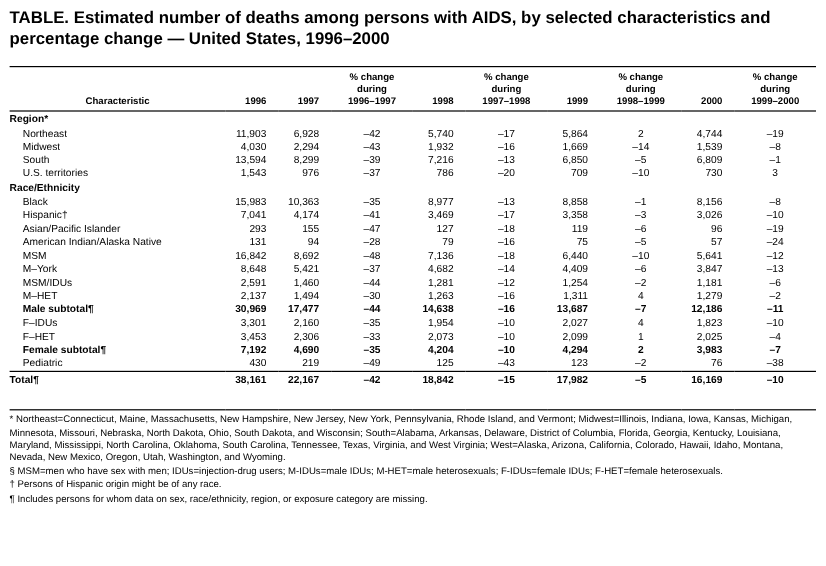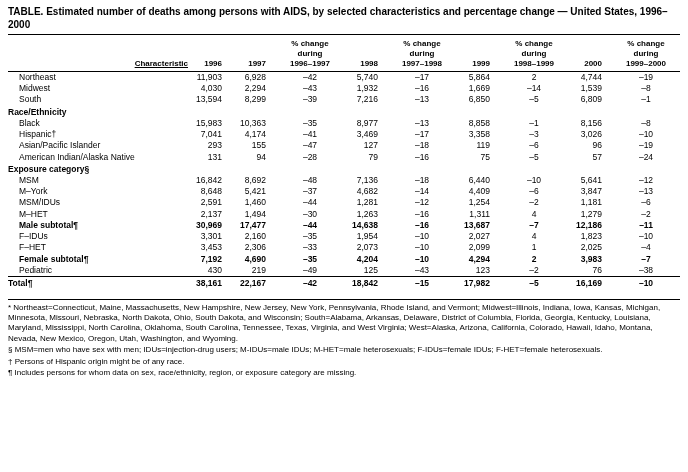--- a/index.html
+++ b/index.html
@@ -1,34 +1,34 @@
 <!DOCTYPE html>
 <html><head>
 <meta charset="utf-8">
 <style>
   html,body{margin:0;padding:0;}
   body{width:688px;height:472px;background:#ffffff;color:#000;font-family:"Liberation Sans",sans-serif;overflow:hidden;}
   .page{padding:5px 8px 0 8px;}
-  .title{font-size:10px;font-weight:bold;line-height:1.3;padding-bottom:3px;border-bottom:1px solid #000;}
+  .title{font-size:14px;font-weight:bold;line-height:1.3;padding-bottom:14px;border-bottom:1px solid #000;}
   table{width:672px;border-collapse:collapse;table-layout:fixed;margin-top:1px;}
   col.col-char{width:180px;}
   col.col-year{width:44px;}
   col.col-pct{width:68px;}
   thead th{font-size:8px;font-weight:bold;vertical-align:bottom;padding:3px 0 2px 0;border-bottom:1px solid #000;line-height:1.25;}
-  thead th.char{text-align:right;text-decoration:underline;}
+  thead th.char{text-align:center;}
   thead th.year{text-align:right;padding-right:10px;}
   thead th.pct{text-align:center;}
   tbody td{font-size:8.5px;line-height:1.32;padding:0;white-space:nowrap;}
   td.label{text-align:left;}
   td.indent{padding-left:11px;}
   td.num{text-align:right;padding-right:10px;}
   td.pct{text-align:center;}
   tr.section td{font-weight:bold;padding-top:1px;}
   tr.bold td{font-weight:bold;}
-  tr.total td{font-weight:bold;border-top:1px solid #000;border-bottom:1px solid #000;padding-top:1.5px;padding-bottom:9px;}
+  tr.total td{font-weight:bold;border-top:1px solid #000;border-bottom:1px solid #000;padding-top:1.5px;padding-bottom:19px;}
   .footnotes{font-size:8px;line-height:1.3;padding-top:3px;}
   .footnotes .fn{margin:0 0 1px 0;}
 </style>
 </head>
 <body>
 
 <div class="page">
   <div class="title">TABLE. Estimated number of deaths among persons with AIDS, by selected characteristics and percentage change — United States, 1996–2000</div>
   <table>
     <colgroup>
@@ -79,20 +79,24 @@
             <div>2000</div>
           </th>
           <th class="pct">
             <div>% change</div>
             <div>during</div>
             <div>1999–2000</div>
           </th>
         </tr>
     </thead>
     <tbody id="table-body">
+        <tr class="section">
+          <td class="label">Region*</td>
+          <td colspan="9"></td>
+        </tr>
         <tr class="data">
           <td class="label indent">Northeast</td>
           <td class="num">11,903</td>
           <td class="num">6,928</td>
           <td class="pct">–42</td>
           <td class="num">5,740</td>
           <td class="pct">–17</td>
           <td class="num">5,864</td>
           <td class="pct">2</td>
           <td class="num">4,744</td>
@@ -115,20 +119,32 @@
           <td class="num">13,594</td>
           <td class="num">8,299</td>
           <td class="pct">–39</td>
           <td class="num">7,216</td>
           <td class="pct">–13</td>
           <td class="num">6,850</td>
           <td class="pct">–5</td>
           <td class="num">6,809</td>
           <td class="pct">–1</td>
         </tr>
+        <tr class="data">
+          <td class="label indent">U.S. territories</td>
+          <td class="num">1,543</td>
+          <td class="num">976</td>
+          <td class="pct">–37</td>
+          <td class="num">786</td>
+          <td class="pct">–20</td>
+          <td class="num">709</td>
+          <td class="pct">–10</td>
+          <td class="num">730</td>
+          <td class="pct">3</td>
+        </tr>
         <tr class="section">
           <td class="label">Race/Ethnicity</td>
           <td colspan="9"></td>
         </tr>
         <tr class="data">
           <td class="label indent">Black</td>
           <td class="num">15,983</td>
           <td class="num">10,363</td>
           <td class="pct">–35</td>
           <td class="num">8,977</td>
@@ -166,24 +182,20 @@
           <td class="label indent">American Indian/Alaska Native</td>
           <td class="num">131</td>
           <td class="num">94</td>
           <td class="pct">–28</td>
           <td class="num">79</td>
           <td class="pct">–16</td>
           <td class="num">75</td>
           <td class="pct">–5</td>
           <td class="num">57</td>
           <td class="pct">–24</td>
-        </tr>
-        <tr class="section">
-          <td class="label">Exposure category§</td>
-          <td colspan="9"></td>
         </tr>
         <tr class="data">
           <td class="label indent">MSM</td>
           <td class="num">16,842</td>
           <td class="num">8,692</td>
           <td class="pct">–48</td>
           <td class="num">7,136</td>
           <td class="pct">–18</td>
           <td class="num">6,440</td>
           <td class="pct">–10</td>

